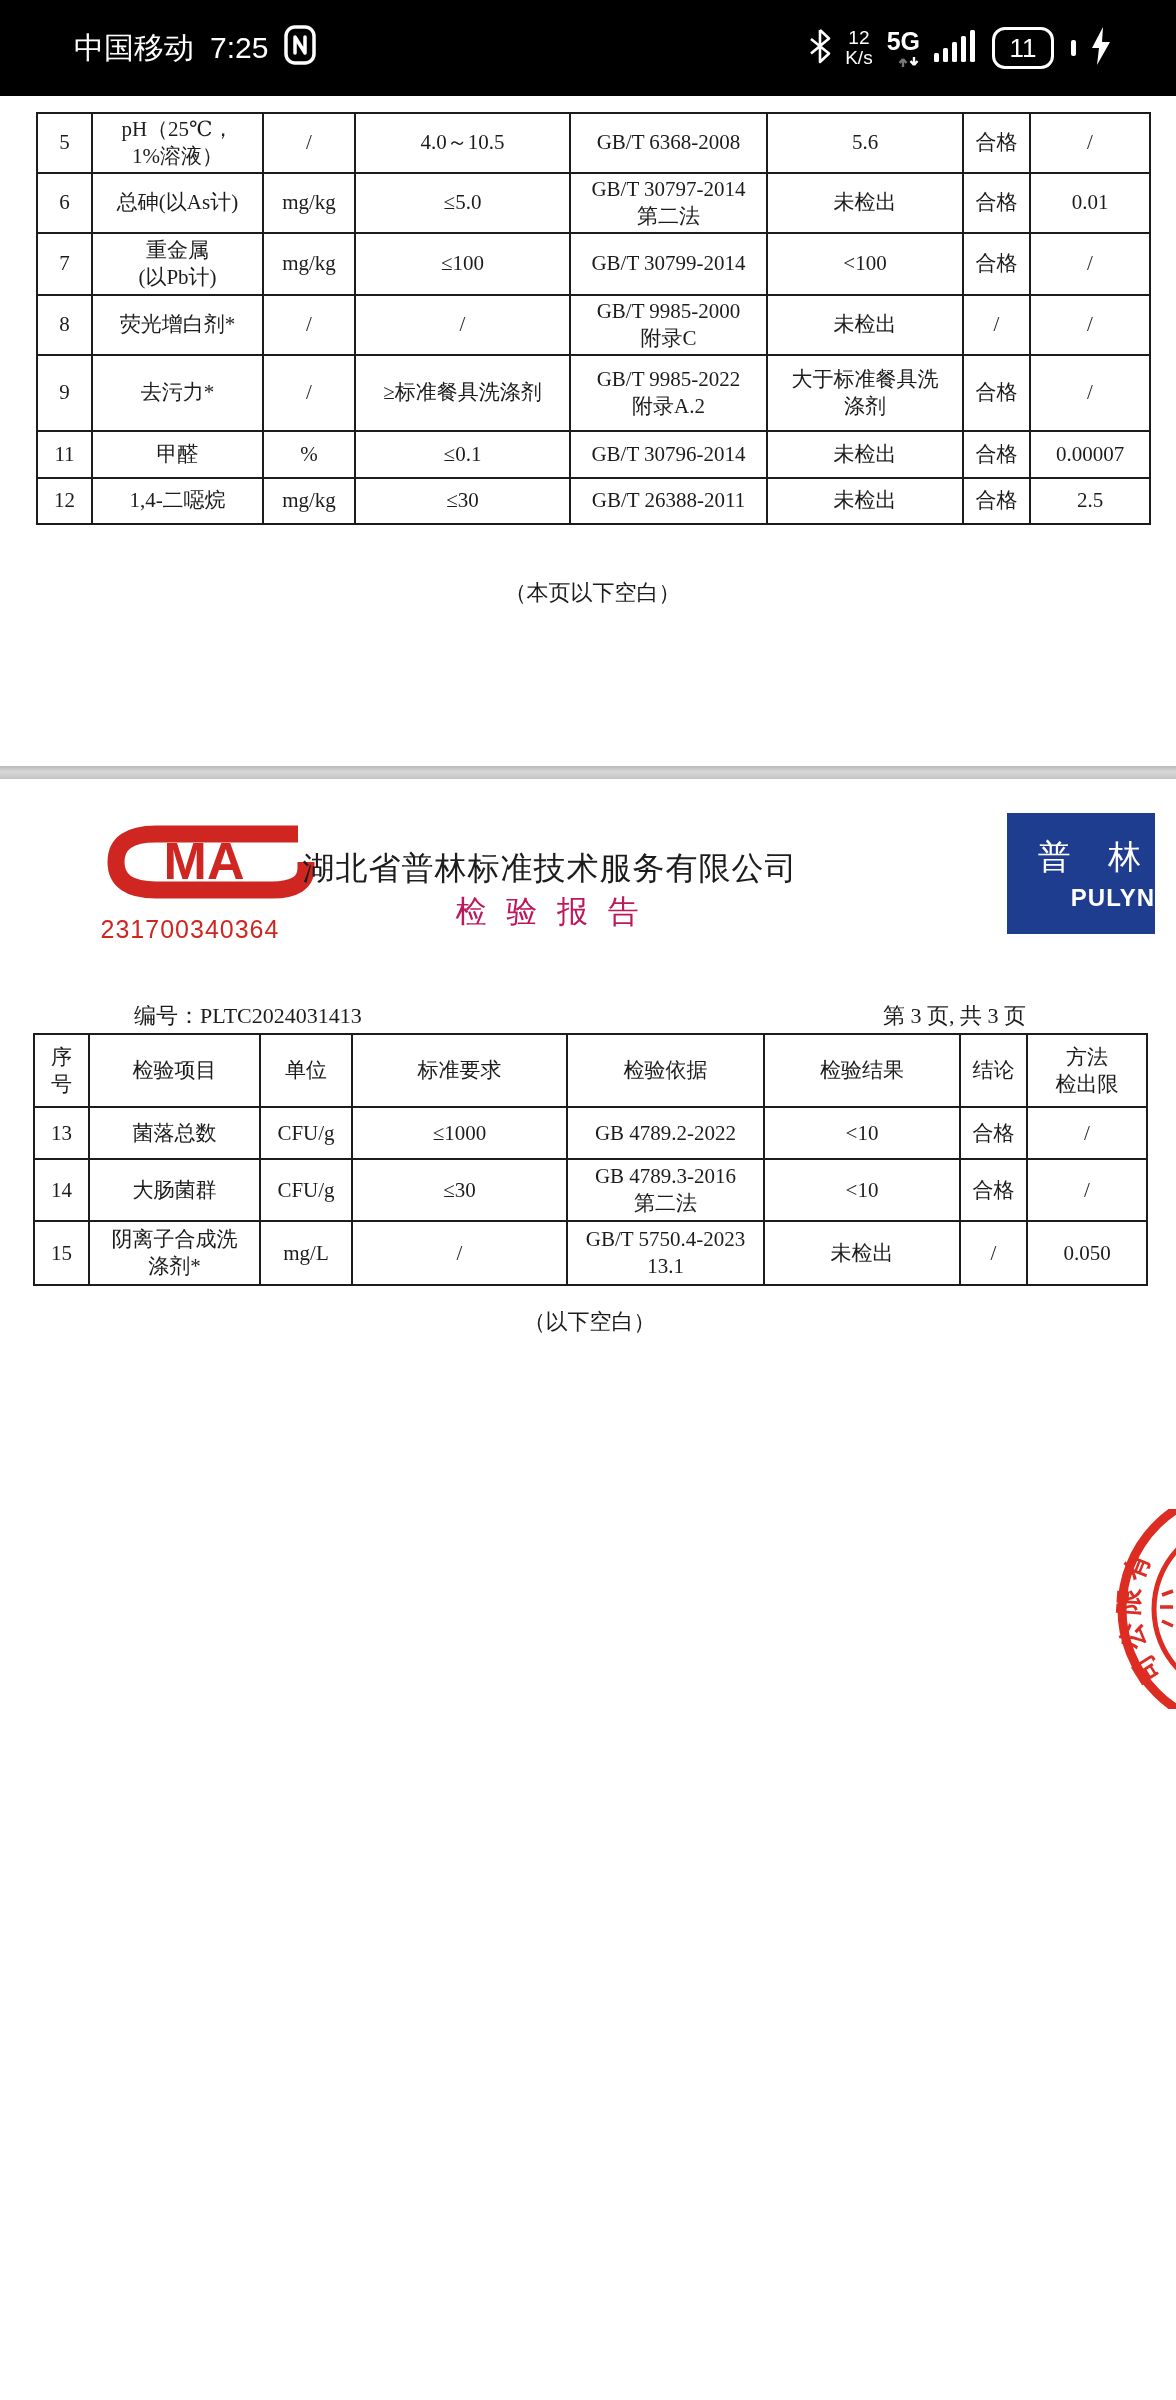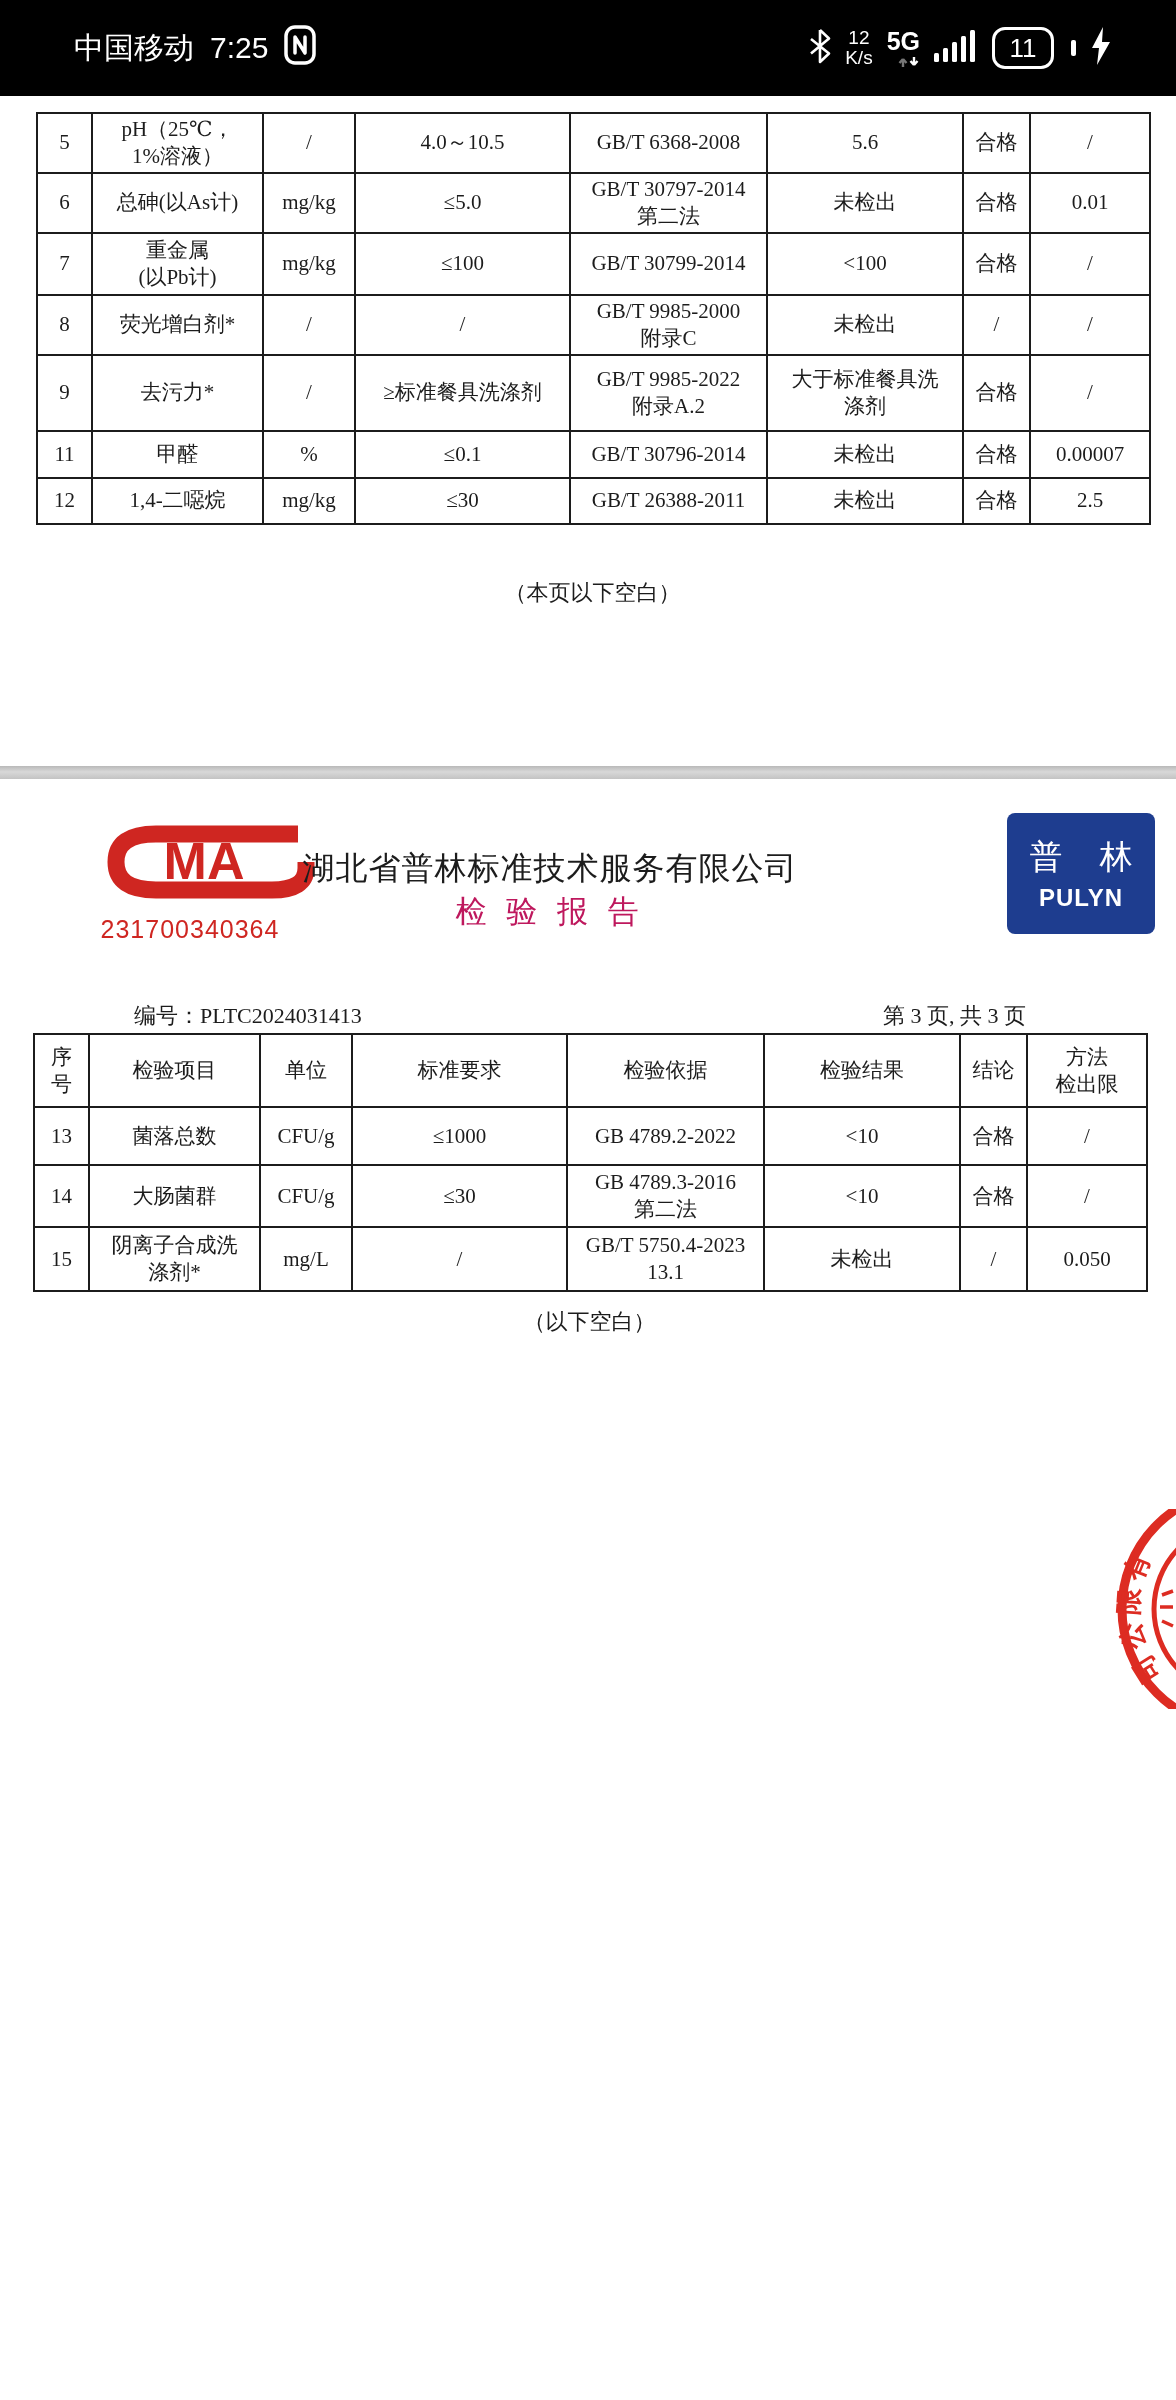--- a/index.html
+++ b/index.html
@@ -36,32 +36,32 @@
   .note1{position:absolute;top:482px;left:36px;width:1113px;text-align:center;font-size:22px;color:#1c1c1c;}
 
   
   .cma{position:absolute;top:31px;left:92px;width:230px;height:104px;}
   .cma-number{position:absolute;top:136px;left:70px;width:240px;text-align:center;
     color:#cf2621;font-size:25px;letter-spacing:1px;font-family:"Liberation Sans","DejaVu Sans",sans-serif;}
   .company-name{position:absolute;top:68px;left:280px;width:540px;text-align:center;
     font-size:32px;color:#1c1c1c;letter-spacing:1px;}
   .report-title{position:absolute;top:112px;left:280px;width:540px;text-align:center;
     font-size:31px;color:#be185d;letter-spacing:6px;}
-  .brand-badge{position:absolute;top:34px;left:1007px;width:148px;height:121px;background:#1e3d8f;border-radius:8px;
-    display:flex;flex-direction:column;align-items:center;justify-content:center;color:#fff;
+  .brand-badge{position:absolute;top:34px;left:1007px;width:148px;height:121px;background:#1e3d8f;border-radius:0;
+    display:flex;flex-direction:column;align-items:flex-end;justify-content:center;color:#fff;
     font-family:"Liberation Sans","DejaVu Sans",sans-serif;}
   .brand-cn{font-size:33px;letter-spacing:14px;margin-left:14px;}
   .brand-en{font-size:24px;font-weight:bold;letter-spacing:1px;margin-top:4px;}
   .meta-row{position:absolute;top:222px;left:0;width:1176px;font-size:22px;color:#1c1c1c;}
   .report-no{position:absolute;left:134px;top:0;}
   .page-indicator{position:absolute;right:150px;top:0;}
 
   #t2{position:absolute;top:254px;left:33px;}
   #t2 .t2-head tr{height:73px}
-  #t2 .t2-body tr:nth-child(1){height:58px}
+  #t2 .t2-body tr:nth-child(1){height:52px}
   #t2 .t2-body tr:nth-child(2){height:62px}
   #t2 .t2-body tr:nth-child(3){height:64px}
   .note2{position:absolute;top:528px;left:33px;width:1113px;text-align:center;font-size:22px;color:#1c1c1c;}
 
   .seal{position:absolute;top:730px;right:0;width:150px;height:200px;overflow:hidden;}
 </style>
 </head>
 <body>
 
 <div class="screen">

